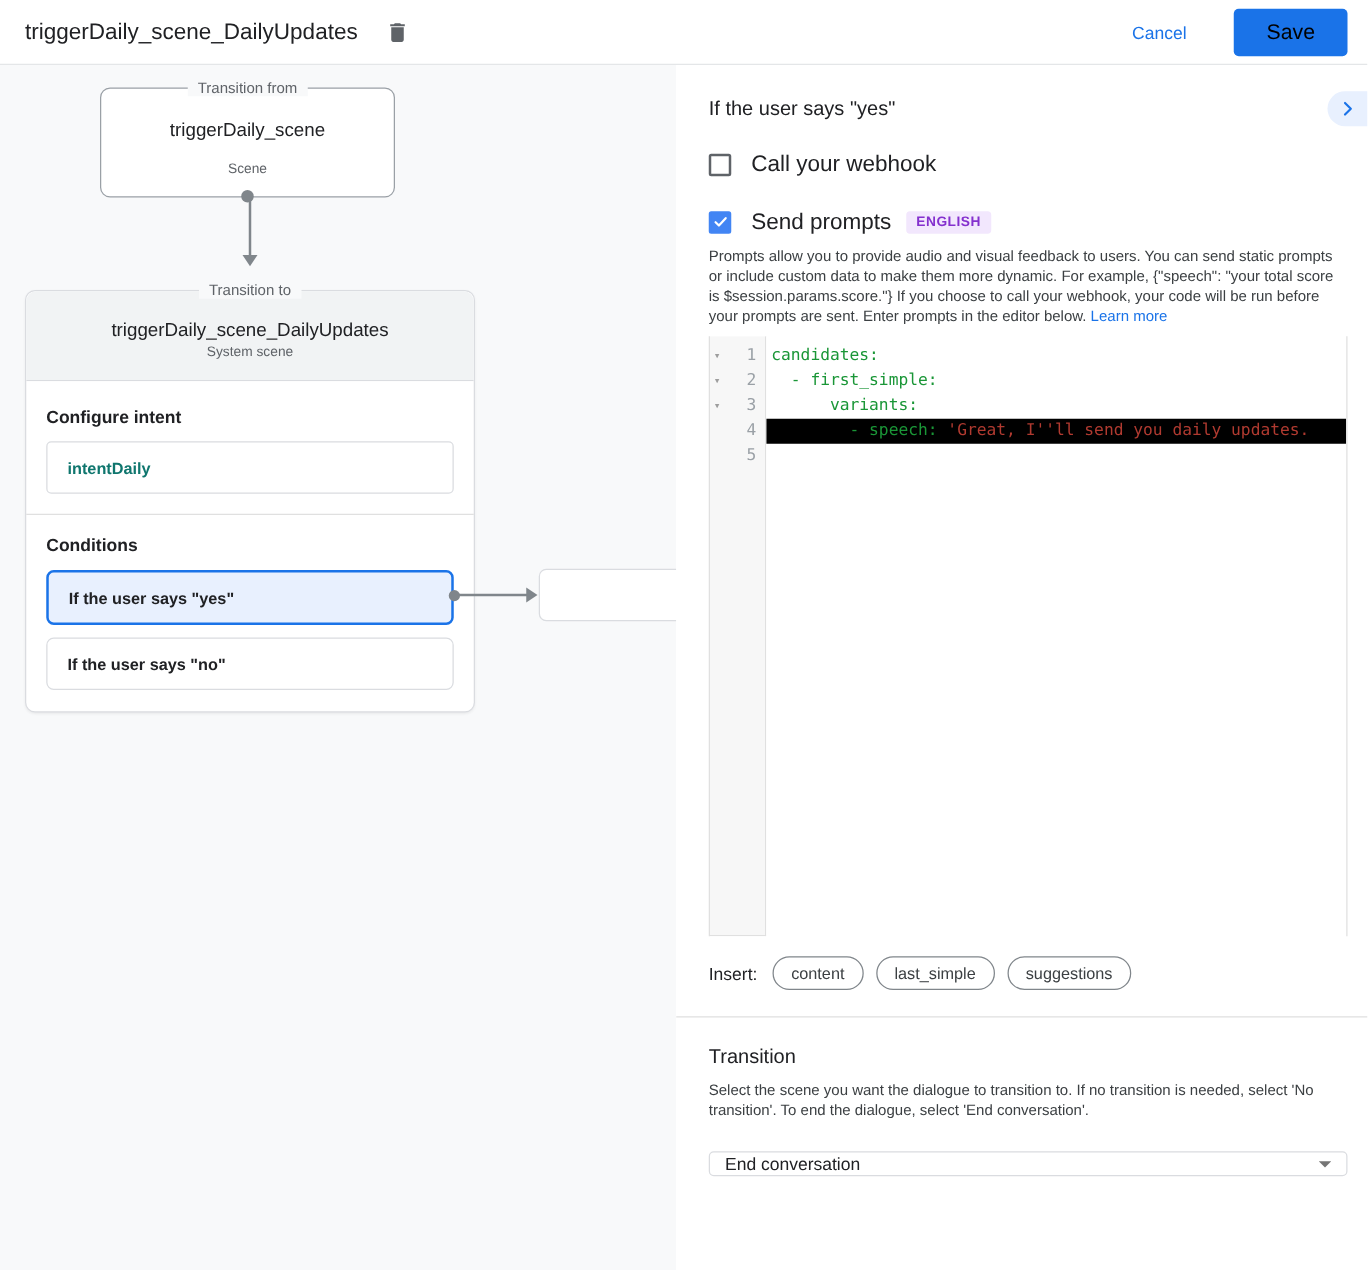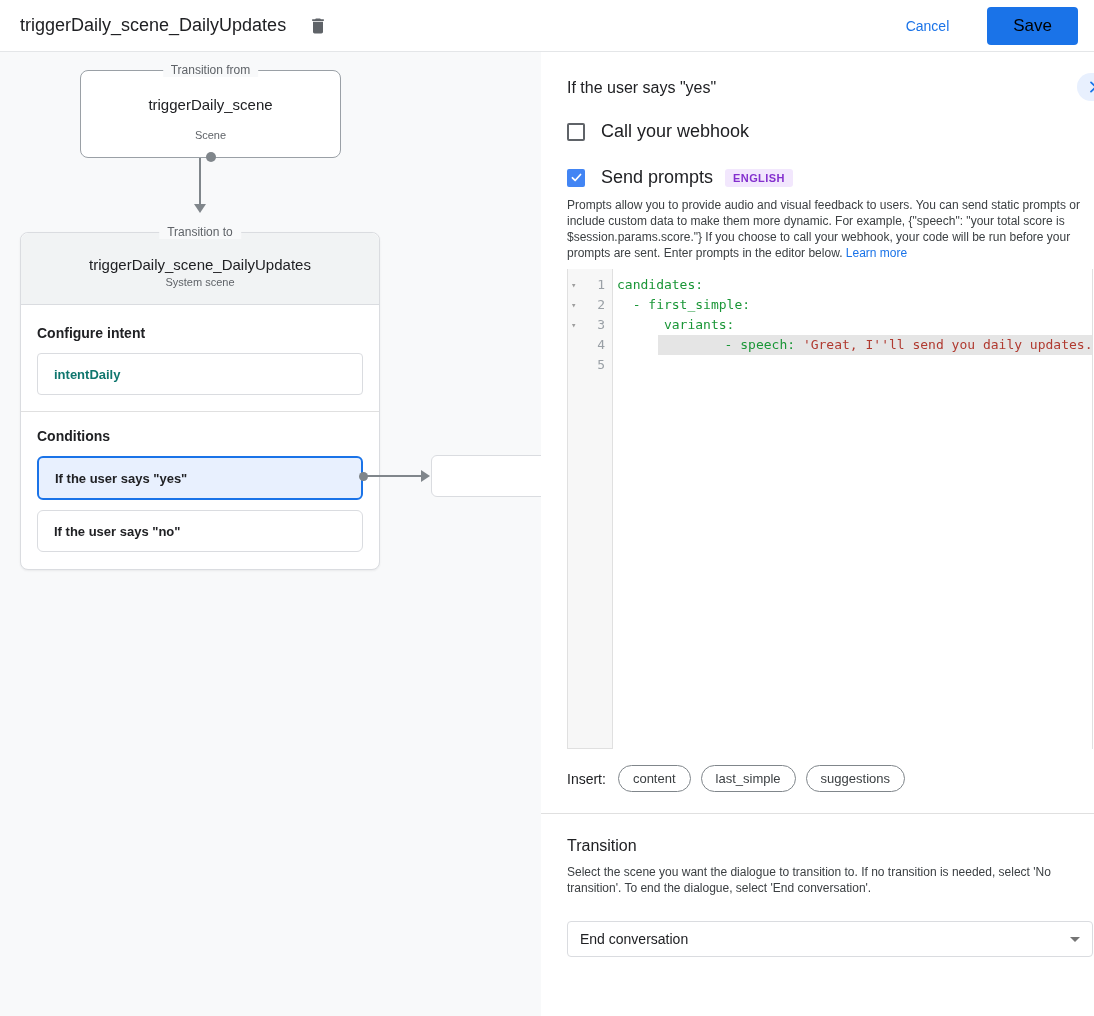--- a/index.html
+++ b/index.html
@@ -17,21 +17,21 @@
                 font-weight:500; padding:8px 16px; margin-right:22px; cursor:pointer; }
   .save-btn { background:#1a73e8; color:#000000; border:none; border-radius:4px;
               font-size:17px; font-weight:500; padding:9px 26px; cursor:pointer; }
 
   
   .main { display:flex; height:964px; }
   .canvas { width:541px; flex:none; background:#f8f9fa; position:relative; overflow:hidden; }
   .detail { flex:1; background:#fff; position:relative; padding:0 16px 0 26px; }
 
   
-  .node-from { position:absolute; left:80px; top:18px; width:261px; height:88px;
+  .node-from { position:absolute; left:80px; top:18px; width:236px; height:88px;
                background:#fff; border:1px solid #9aa0a6; border-radius:8px;
                display:flex; flex-direction:column; align-items:center; justify-content:center;
                gap:16px; padding-top:8px; }
   .legend { position:absolute; top:-8px; left:50%; transform:translateX(-50%);
             background:#f8f9fa; padding:0 8px; font-size:12px; color:#5f6368; white-space:nowrap; }
   .node-title { font-size:15px; color:#202124; }
   .node-sub { font-size:11px; color:#5f6368; }
   .port-dot { position:absolute; left:50%; bottom:-5px; transform:translateX(-50%);
               width:10px; height:10px; border-radius:50%; background:#80868b; }
 
@@ -96,34 +96,34 @@
             border-left:1px solid #e0e0e0; border-right:1px solid #e0e0e0; overflow:hidden; }
   .gutter { width:45px; flex:none; background:#f7f7f7; border-right:1px solid #e0e0e0;
             border-bottom:1px solid #e0e0e0; padding-top:6px; }
   .gutter-row { position:relative; height:20px; line-height:20px; text-align:right;
                 padding-right:7px; font-family:"DejaVu Sans Mono",monospace;
                 font-size:13px; color:#9aa0a6; }
   .fold { position:absolute; left:3px; top:0; font-size:9px; color:#9e9e9e; }
   .code { flex:1; background:#fff; padding-top:6px; overflow:hidden; cursor:text; }
   .code-row { height:20px; line-height:20px; white-space:pre; padding-left:4px;
               font-family:"DejaVu Sans Mono",monospace; font-size:13px; color:#202124; }
-  .code-row.active { background:#e5e5e5;margin-left:45px; }
+  .code-row.active { background:#000000; }
   .tok-key { color:#1a9637; }
   .tok-string { color:#b03a30; }
 
   .insert-row { margin-top:16px; display:flex; align-items:center; gap:10px; }
   .insert-label { font-size:14px; color:#202124; margin-right:2px; }
   .chip { background:#fff; border:1px solid #80868b; border-radius:14px; padding:5px 14px;
           font-size:13px; color:#3c4043; cursor:pointer; }
 
   .panel-divider { border:none; border-top:1px solid #e0e0e0; margin:21px -16px 0 -26px; }
 
   .trans-title { margin-top:23px; font-size:16px; font-weight:400; color:#202124; }
   .trans-desc { margin-top:9px; font-size:12px; line-height:16px; color:#3c4043; }
-  .dropdown { margin-top:25px; height:36px; border:1px solid #dadce0; border-radius:4px;
+  .dropdown { margin-top:25px; height:20px; border:1px solid #dadce0; border-radius:4px;
               display:flex; align-items:center; padding:0 12px; font-size:14px;
               color:#202124; cursor:pointer; background:#fff; }
   .dropdown-caret { margin-left:auto; width:0; height:0;
                     border-left:5px solid transparent; border-right:5px solid transparent;
                     border-top:5px solid #757575; }
 </style>
 </head>
 <body>
 
 <div class="topbar">

